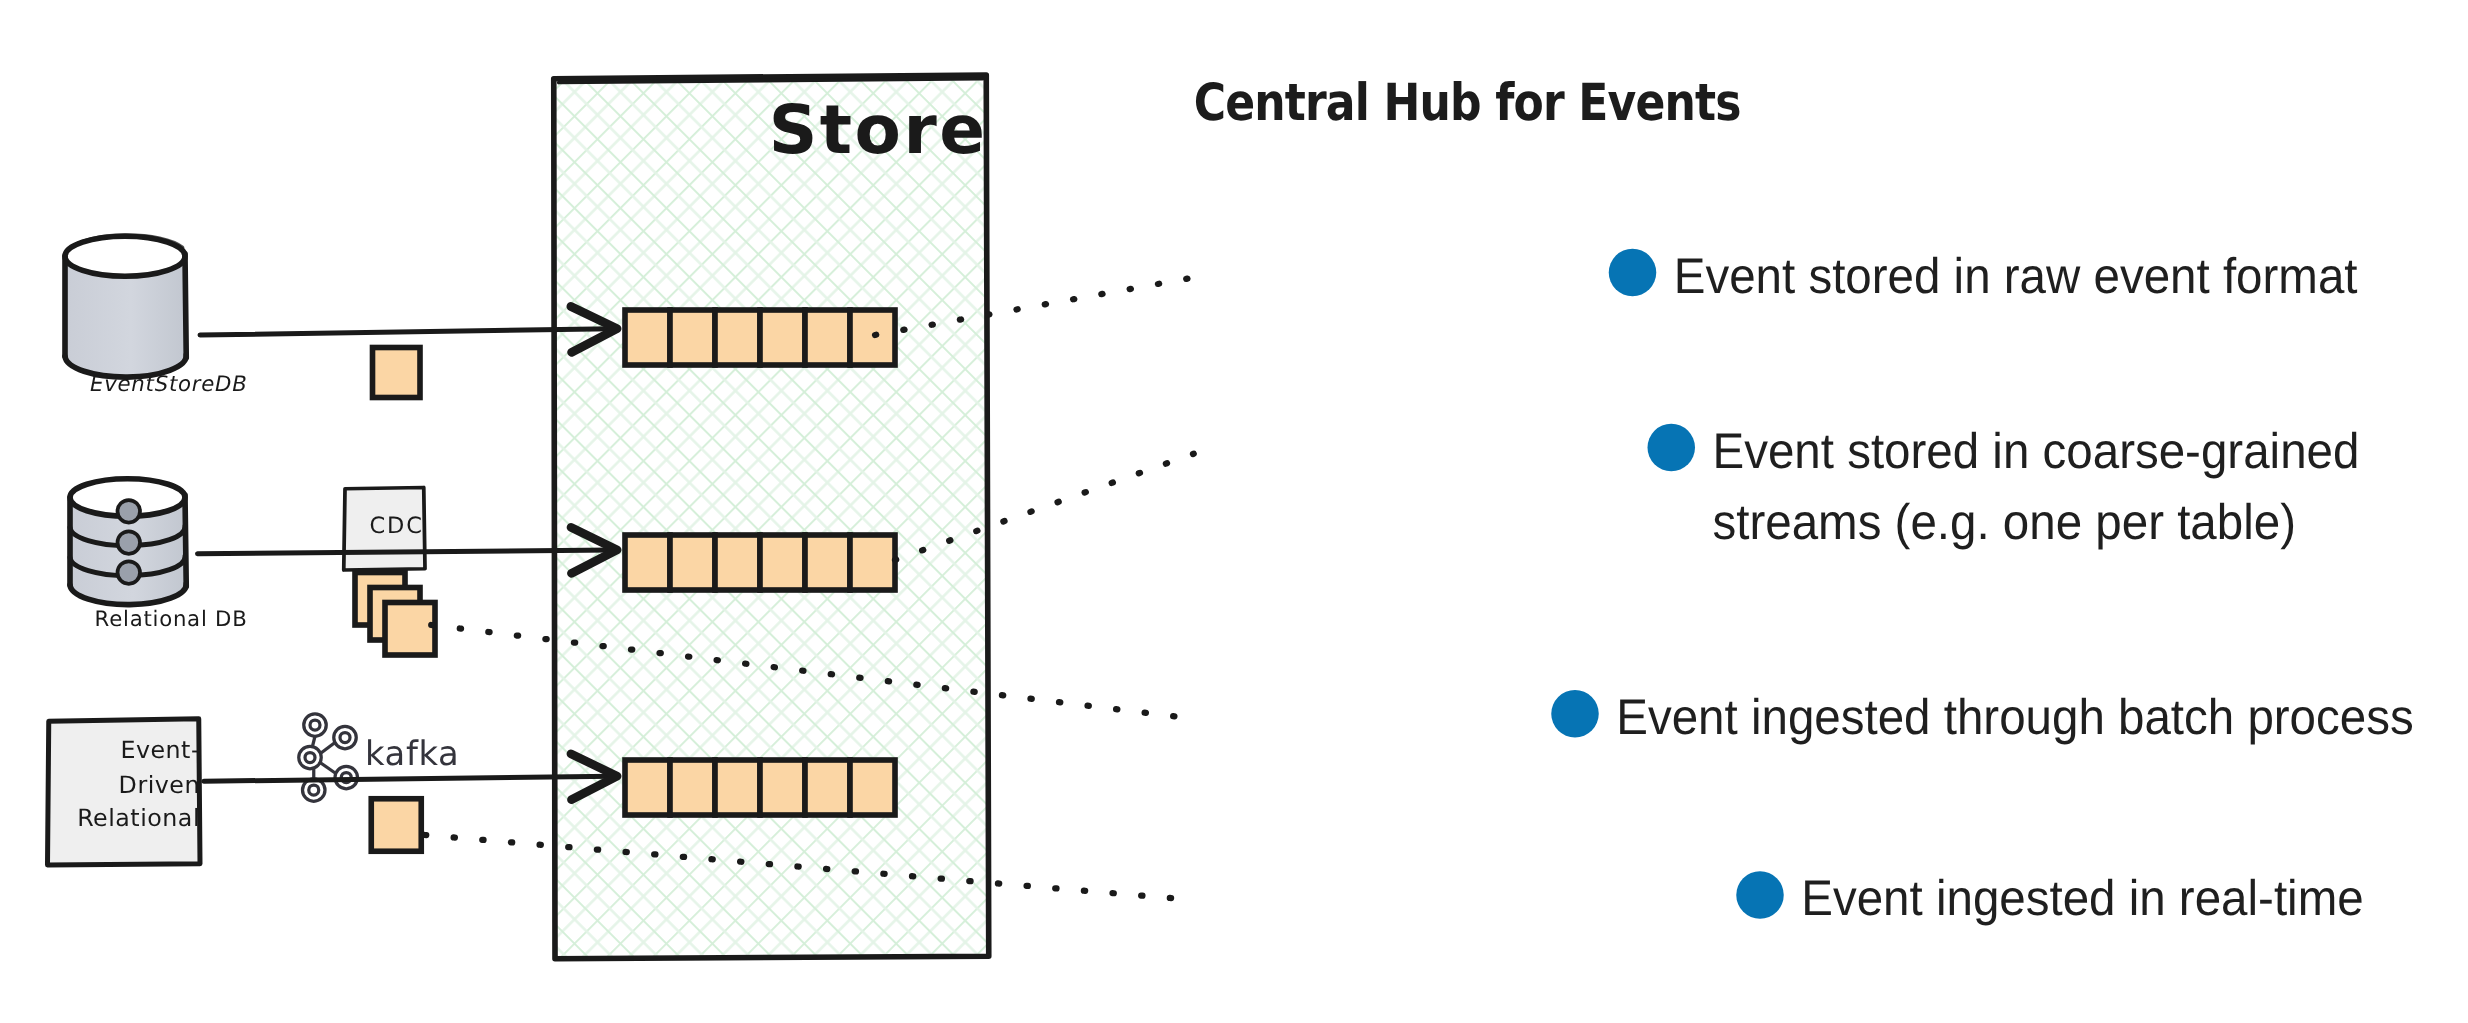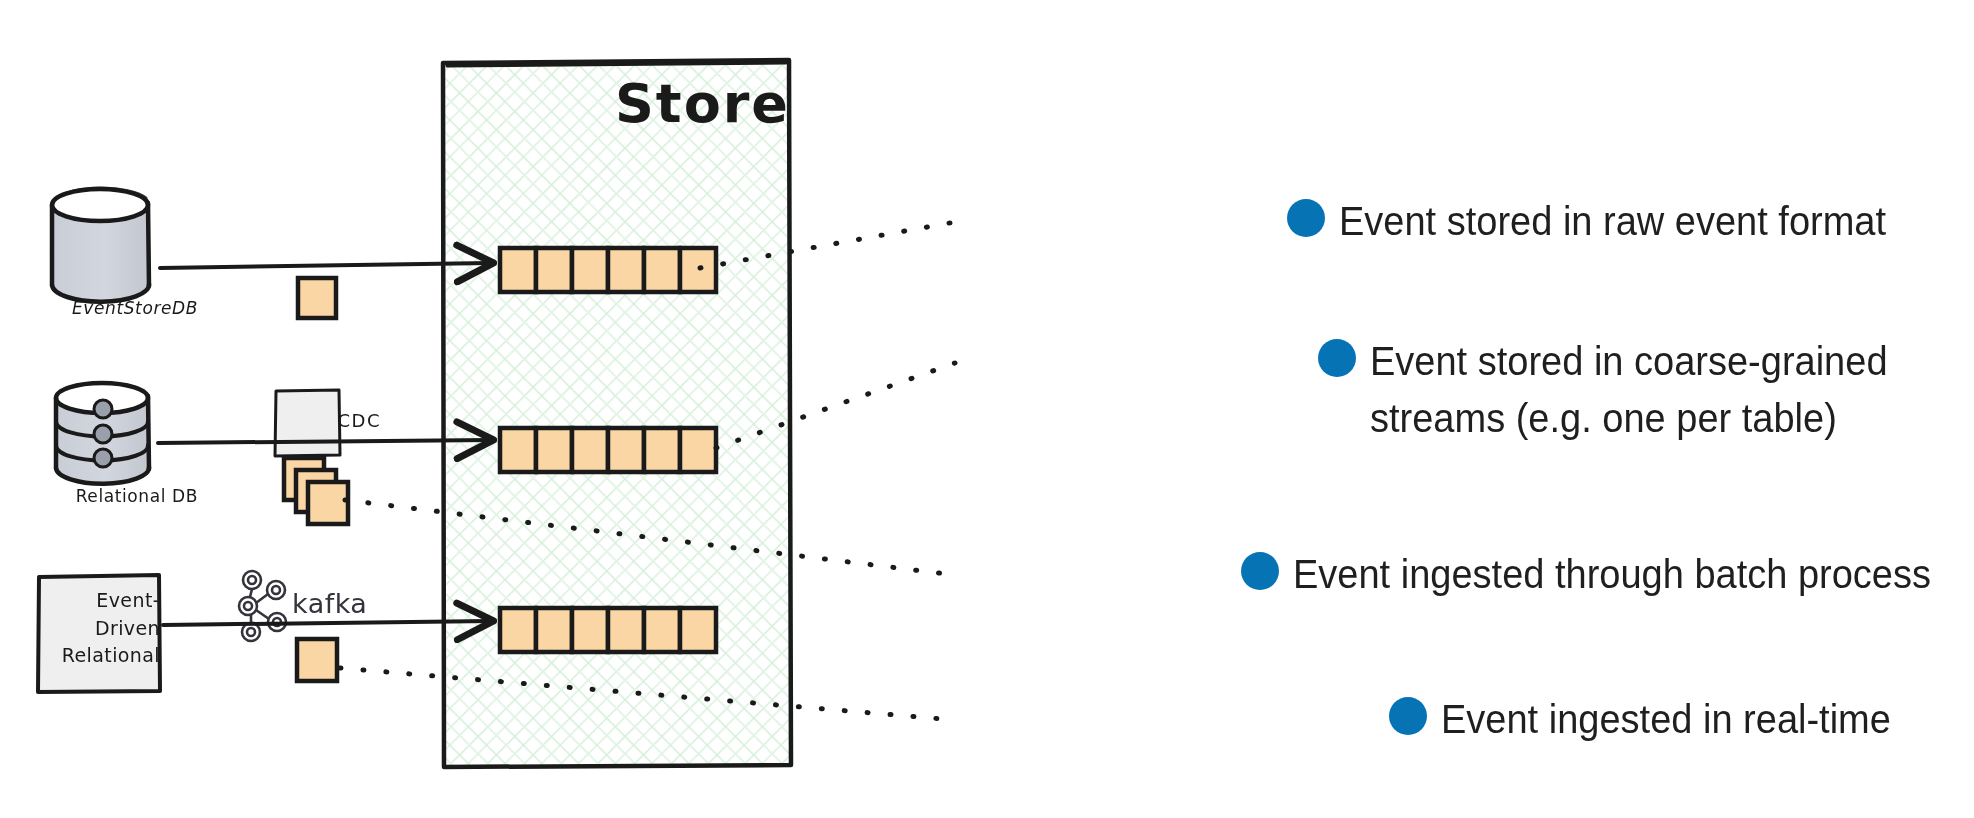--- a/index.html
+++ b/index.html
@@ -83,21 +83,20 @@
     letter-spacing: 0.6px;
   }
   .label-store {
     font-size: 54px;
     letter-spacing: 2px;
     font-weight: 600;
   }
   .label-cdc {
     font-size: 18px;
     letter-spacing: 1.5px;
-    padding-left: 42px;
   }
   .label-app {
     font-size: 19px;
     line-height: 1.45;
     letter-spacing: 0.4px;
   }
   .label-kafka {
     font-size: 27px;
     letter-spacing: 0.5px;
     color: #34343c;
@@ -252,20 +251,23 @@
   <div class="hand label-app" style="left:38px; top:587px; width:122px;">Event-
 Driven
 Relational</div>
 
   <div class="hand label-cdc" style="left:275px; top:410px; width:64px;">CDC</div>
 
   <div class="hand label-kafka" style="left:292px; top:588px; width:130px; text-align:left;">kafka</div>
 
   <div class="hand label-store" style="left:442px; top:72px; width:348px;">Store</div>
 
+  <div class="panel">
+    <div class="panel-title">Central Hub for Events</div>
+  </div>
 
   <div class="bullet-row" style="left:955px; top:193px; width:960px;">
     <span class="bullet-dot" style="background: rgb(6, 116, 180);"></span>
     <span class="bullet-text">Event stored in raw event format</span>
   </div>
 
   <div class="bullet-row" style="left:955px; top:333px; width:960px;">
     <span class="bullet-dot" style="background: rgb(6, 116, 180);"></span>
     <span class="bullet-text">Event stored in coarse-grained
 streams (e.g. one per table)</span>

